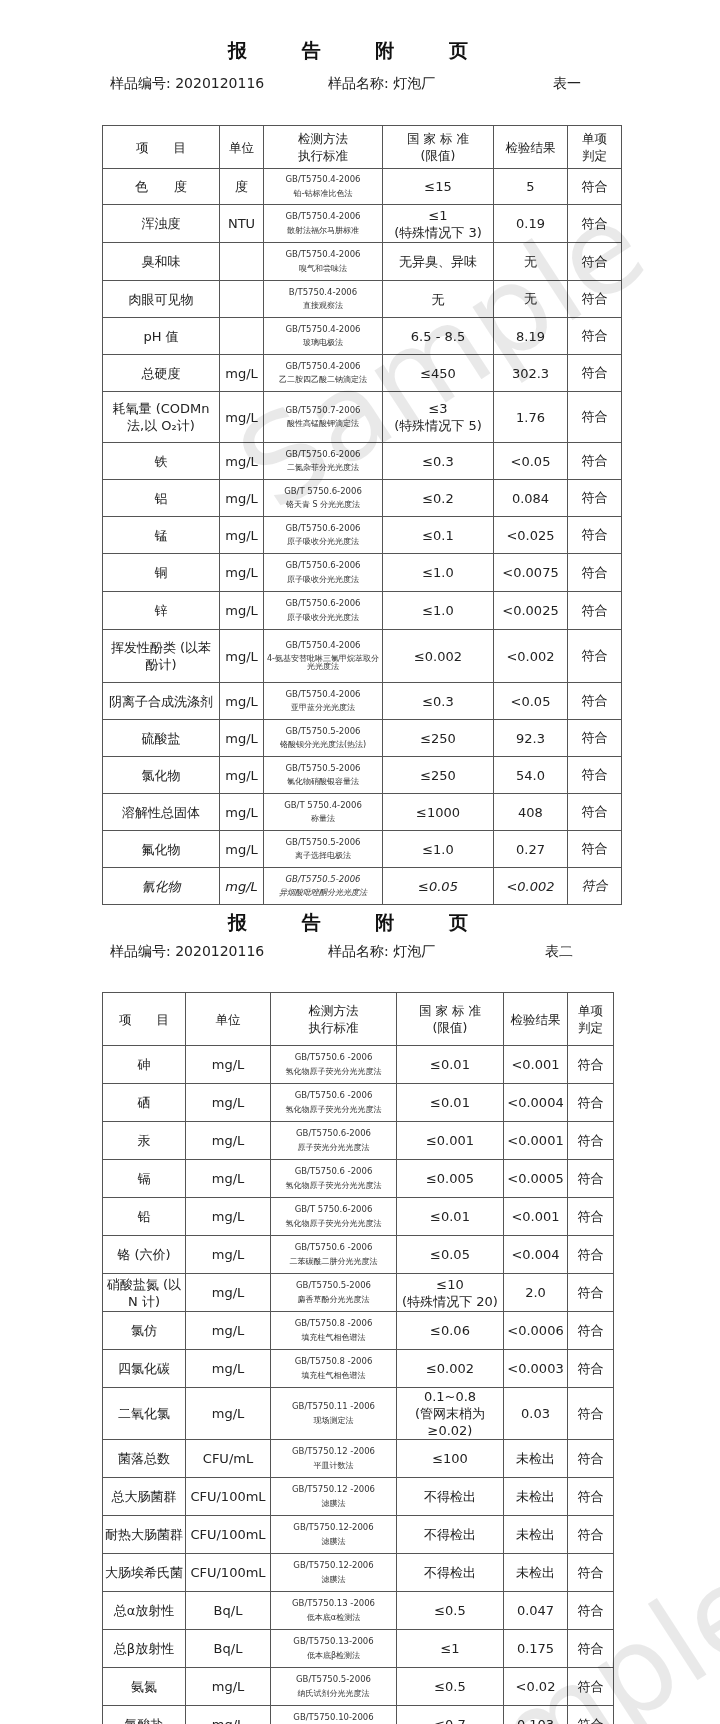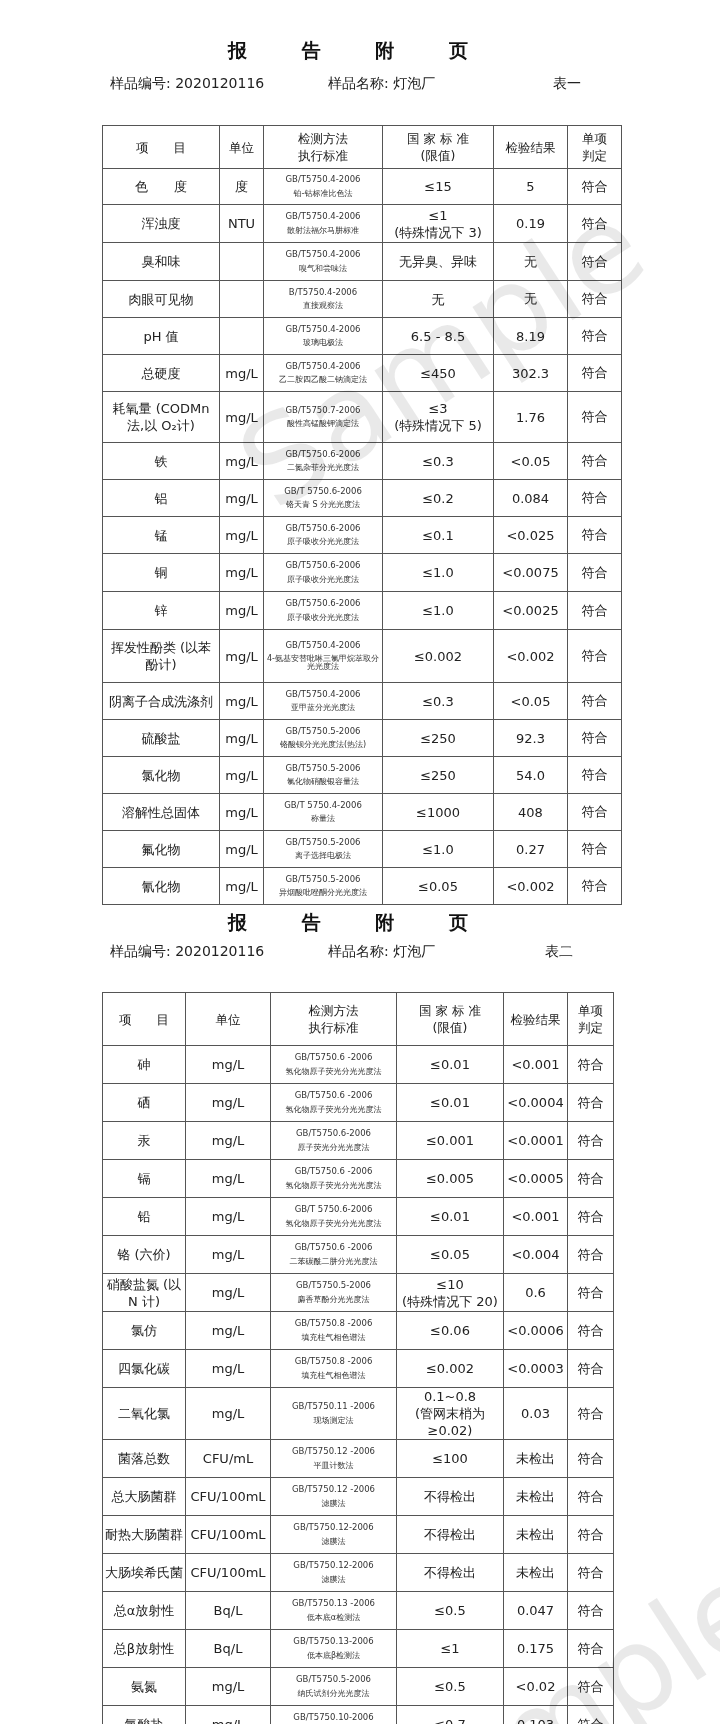--- a/index.html
+++ b/index.html
@@ -242,21 +242,21 @@
         <td class="item">氟化物</td>
         <td class="unit">mg/L</td>
         <td class="method">
           <span class="std">GB/T5750.5-2006</span>
           <span class="name">离子选择电极法</span>
         </td>
         <td class="limit"><span>≤1.0</span></td>
         <td class="result">0.27</td>
         <td class="verdict">符合</td>
       </tr>
-      <tr style="height: 37px;">
+      <tr style="height: 37px; font-style: italic;">
         <td class="item">氰化物</td>
         <td class="unit">mg/L</td>
         <td class="method">
           <span class="std">GB/T5750.5-2006</span>
           <span class="name">异烟酸吡唑酮分光光度法</span>
         </td>
         <td class="limit"><span>≤0.05</span></td>
         <td class="result">&lt;0.002</td>
         <td class="verdict">符合</td>
       </tr>
@@ -355,21 +355,21 @@
         <td class="verdict">符合</td>
       </tr>
       <tr style="height: 38px;">
         <td class="item">硝酸盐氮 (以 N 计)</td>
         <td class="unit">mg/L</td>
         <td class="method">
           <span class="std">GB/T5750.5-2006</span>
           <span class="name">麝香草酚分光光度法</span>
         </td>
         <td class="limit"><span>≤10</span><span class="" style="display:block">(特殊情况下 20)</span></td>
-        <td class="result">0.6</td>
+        <td class="result">2.0</td>
         <td class="verdict">符合</td>
       </tr>
       <tr style="height: 38px;">
         <td class="item">氯仿</td>
         <td class="unit">mg/L</td>
         <td class="method">
           <span class="std">GB/T5750.8 -2006</span>
           <span class="name">填充柱气相色谱法</span>
         </td>
         <td class="limit"><span>≤0.06</span></td>

